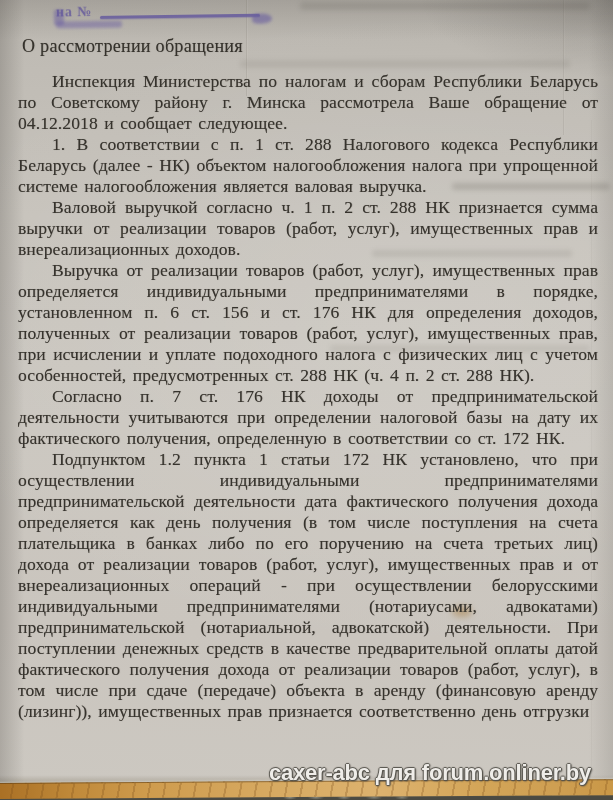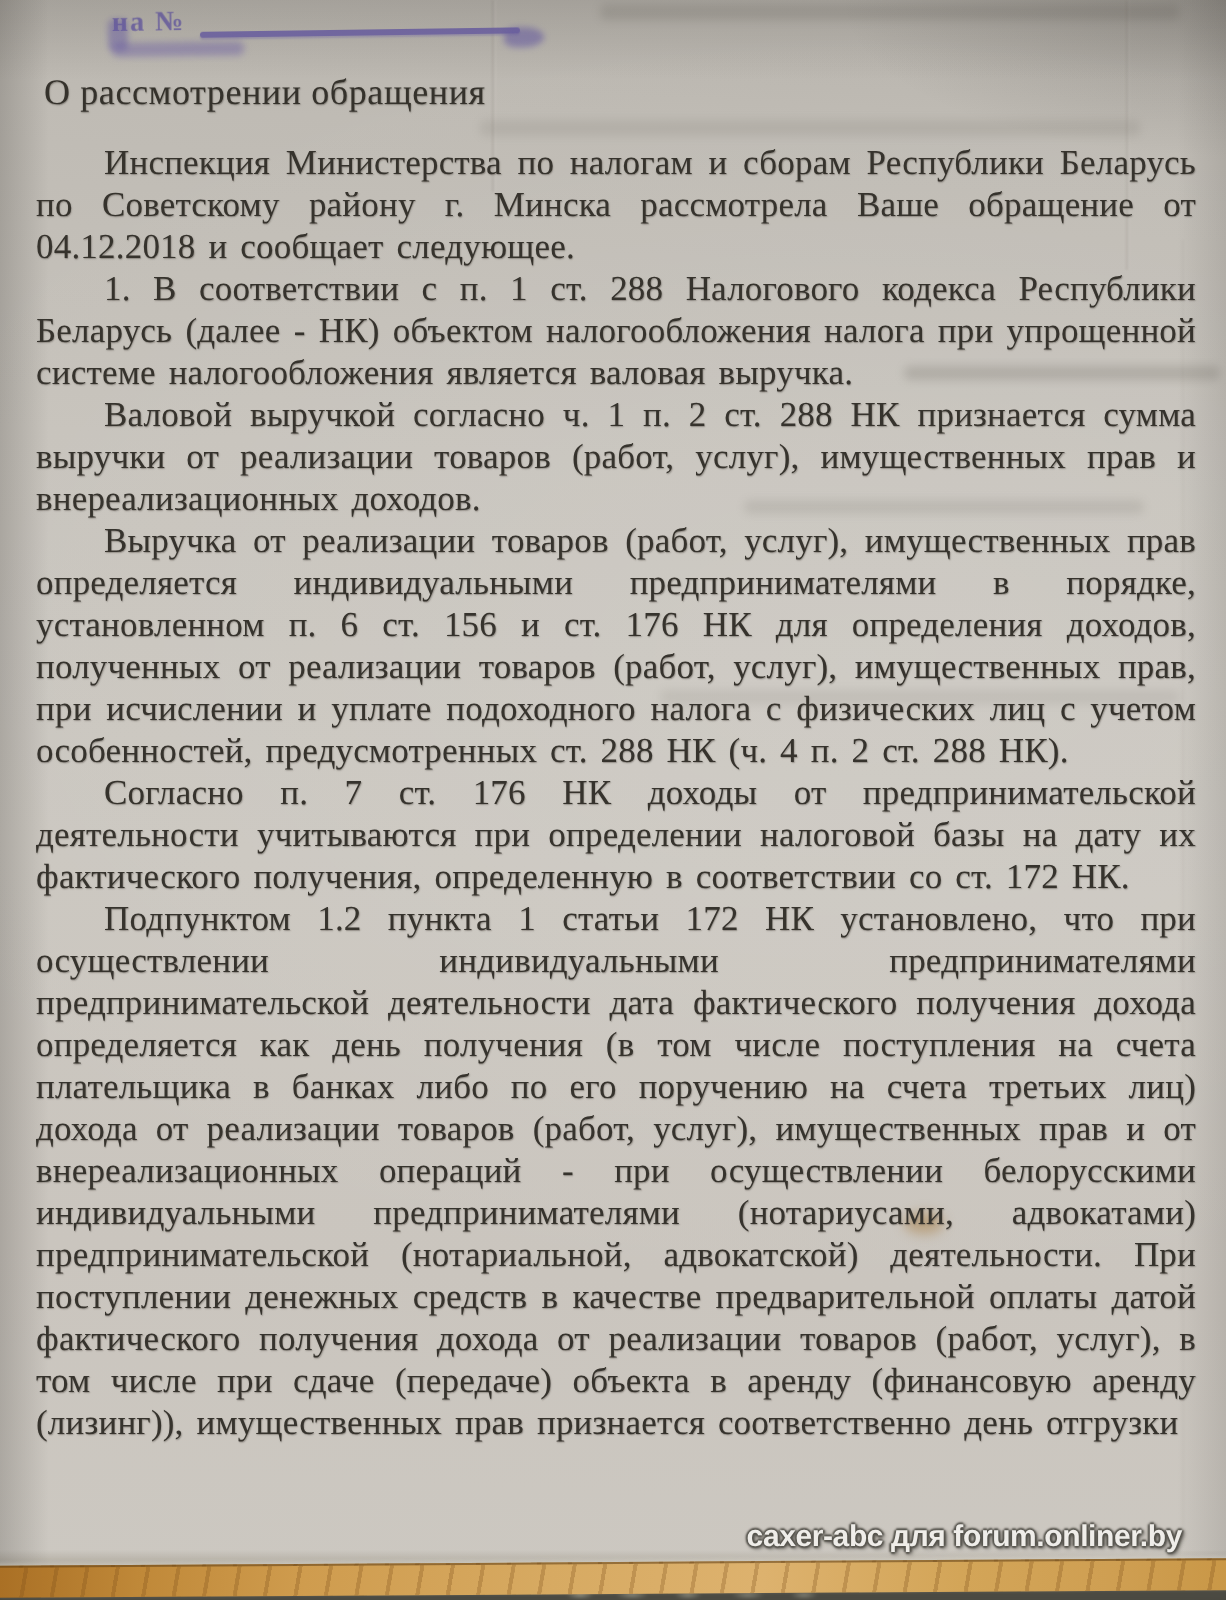--- a/index.html
+++ b/index.html
@@ -89,21 +89,21 @@
     font-size:17.5px; line-height:21px; color:#36332d;
     text-align:justify; letter-spacing:0.1px; word-spacing:2px;
     text-shadow:0.3px 0.3px 0.7px rgba(70,65,58,0.45);
   }
   .doc-body p { margin:0; text-indent:34px; }
 
   
   .watermark {
     position:absolute; right:22px; top:760px; z-index:6;
     font-family:"Liberation Sans", sans-serif; font-weight:bold;
-    font-size:15px; letter-spacing:-0.2px; color:#efede9;
+    font-size:22px; letter-spacing:-0.2px; color:#efede9;
     text-shadow:
       -1px 0 1px #57554e, 1px 0 1px #57554e,
       0 -1px 1px #57554e, 0 1px 1px #57554e,
       1px 1px 2px #45433d;
   }
 
   
   .wood {
     position:absolute; left:-3px; top:781px; width:620px; height:15px; z-index:5;
     transform:rotate(-0.35deg);

